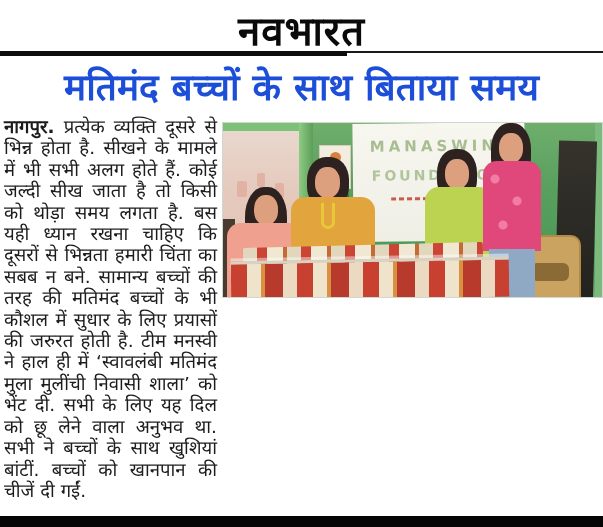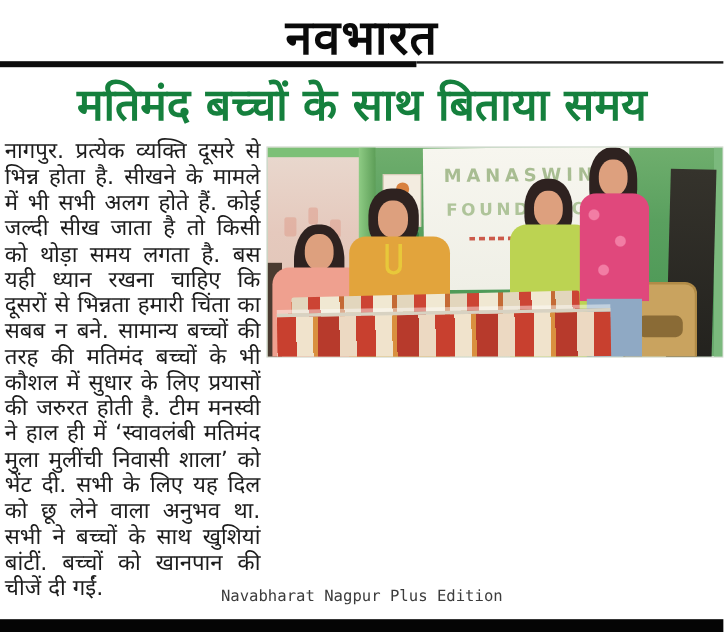--- a/index.html
+++ b/index.html
@@ -29,34 +29,34 @@
     position: absolute; top: 51px; left: 347px;
     width: 256px; height: 2px; background: #1a1a1a;
   }
 
   
   .headline {
     position: absolute; top: 60px; left: 6px; width: 591px;
     text-align: center;
     font-weight: 700;
     font-size: 37px;
-    color: #15803d;
+    color: #1d4ed8;
     white-space: nowrap;
   }
 
   
   .article {
     position: absolute; top: 116px; left: 4px; width: 213px;
     font-size: 18.5px;
     line-height: 21.4px;
     color: #1c1c1c;
     text-align: justify;
     text-justify: inter-word;
   }
-  .article .dateline { font-weight: 400; }
+  .article .dateline { font-weight: 700; }
 
   
   .photo {
     position: absolute; top: 122px; left: 222px;
     width: 381px; height: 176px;
     background: linear-gradient(180deg, #6fae6d 0%, #5aa05f 35%, #4f9a58 70%, #6fae72 100%);
     overflow: hidden;
     border: 1px solid #cfd8cc;
   }
   .photo * { position: absolute; }
@@ -240,15 +240,14 @@
   <div class="hair" style="left:268px;top:0px;width:40px;height:58px;"></div>
   <div class="face" style="left:276px;top:10px;width:24px;height:30px;"></div>
   <div class="body" style="left:260px;top:38px;width:58px;height:90px;background:radial-gradient(circle at 12px 18px, #f27da4 4px, transparent 5px), radial-gradient(circle at 34px 40px, #f27da4 4px, transparent 5px), radial-gradient(circle at 20px 64px, #f27da4 4px, transparent 5px), #e0487c;"></div>
   <div style="left:266px;top:126px;width:46px;height:50px;background:#8fa9c4;"></div>
 
   <div class="box-top-row"></div>
   <div class="table-boxes"></div>
 </div>
 
 <div class="caption">
-  <span class="cap-line">Navabharat Nagpur Plus Edition</span>
 </div>
 <div class="bottom-bar"></div>
 
 </body></html>

